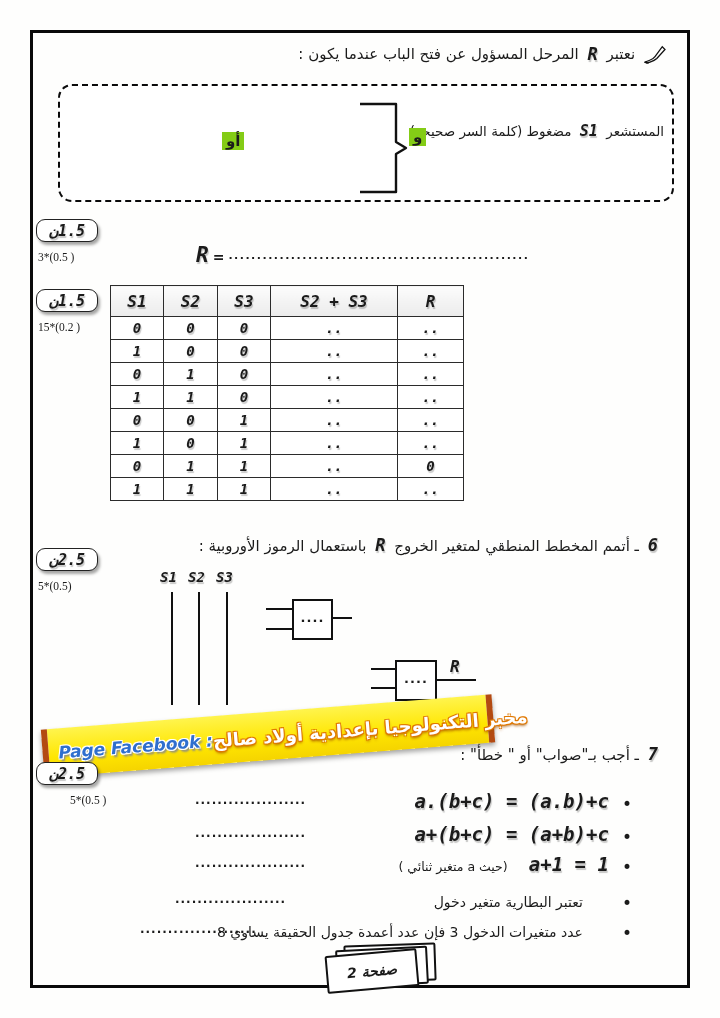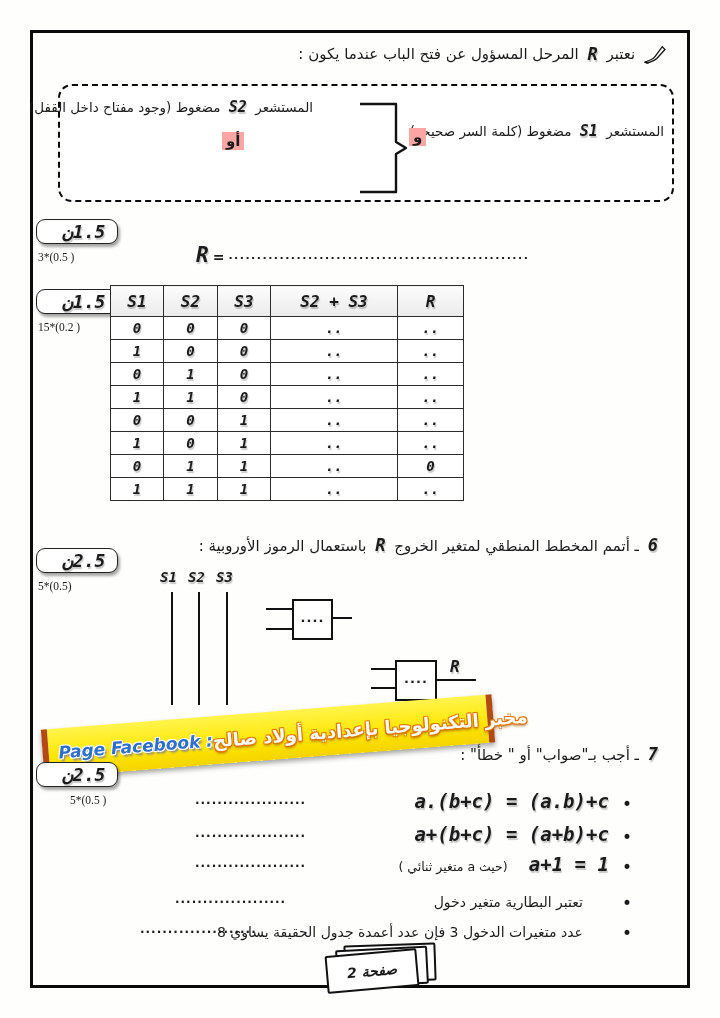--- a/index.html
+++ b/index.html
@@ -13,31 +13,31 @@
   .intro{position:absolute;right:52px;top:44px;direction:rtl;font-size:15px;white-space:nowrap;}
   .intro > *{margin:0 2px;vertical-align:middle;}
   .pen-icon{display:inline-block;width:22px;height:20px;}
 
   
   .cond-box{position:absolute;left:58px;top:84px;width:612px;height:114px;
             border:2.2px dashed #0a0a0a;border-radius:14px;background:#fff;}
   .cond-line{position:absolute;direction:rtl;white-space:nowrap;font-size:13.5px;}
   .cond-line > *{margin:0 2px;}
   .svar{font-size:15px;}
-  .hl{position:absolute;background:#fca5a5;font-weight:bold;font-size:15px;padding:0 4px;direction:rtl;}
+  .hl{position:absolute;background:#84cc16;font-weight:bold;font-size:15px;padding:0 4px;direction:rtl;}
   .brace{position:absolute;left:294px;top:14px;}
 
   
   .qline{position:absolute;right:60px;direction:rtl;white-space:nowrap;font-size:15px;}
   .qline > *{margin:0 2px;}
   .qnum{font-size:17px;}
   .rvar{font-size:17px;}
   .badge{position:absolute;left:36px;border:1.6px solid #222;border-radius:9px;background:#fff;
          box-shadow:2px 3px 3px rgba(0,0,0,.35);padding:1px 12px;direction:rtl;white-space:nowrap;}
-  .badge span{font-size:18px;margin-left:13px;}
+  .badge span{font-size:15px;}
   .score{position:absolute;left:38px;font-family:"Liberation Serif",serif;font-size:11.5px;}
 
   
   .ansline{position:absolute;left:196px;top:243px;white-space:nowrap;}
   .ans-r{font-size:21px;margin-right:4px;}
   .ans-eq{font-size:14px;font-weight:bold;margin-right:4px;}
   .ansdots{display:inline-block;width:302px;overflow:hidden;vertical-align:baseline;
            font-size:11px;font-weight:bold;letter-spacing:1.5px;}
 
   
@@ -104,25 +104,20 @@
   <div class="cond-box">
     <div class="cond-line" style="right:6px;top:36px;">
       <span>المستشعر</span>
       <span class="hand svar" dir="ltr">S1</span>
       <span>مضغوط (كلمة السر صحيحة)</span>
     </div>
     <span class="hl" style="left:349px;top:42px;">و</span>
     <svg class="brace" width="56" height="96" viewBox="0 0 56 96">
       <polyline points="6,4 42,4 42,42 52,48 42,54 42,92 6,92" fill="none" stroke="#111" stroke-width="2.4" stroke-linejoin="round"></polyline>
     </svg>
-    <div class="cond-line" style="right:357px;top:12px;">
-      <span>المستشعر</span>
-      <span class="hand svar" dir="ltr">S2</span>
-      <span>مضغوط (وجود مفتاح داخل القفل)</span>
-    </div>
     <span class="hl" style="left:162px;top:46px;">أو</span>
   </div>
 
   <div class="badge" style="top:219px;">
     <span class="hand">1.5ن</span>
   </div>
   <div class="score" style="top:251px;">3*(0.5 )</div>
   <div class="ansline">
     <span class="hand ans-r">R</span><span class="ans-eq">=</span><span class="ansdots">............................................................................................................................</span>
   </div>

